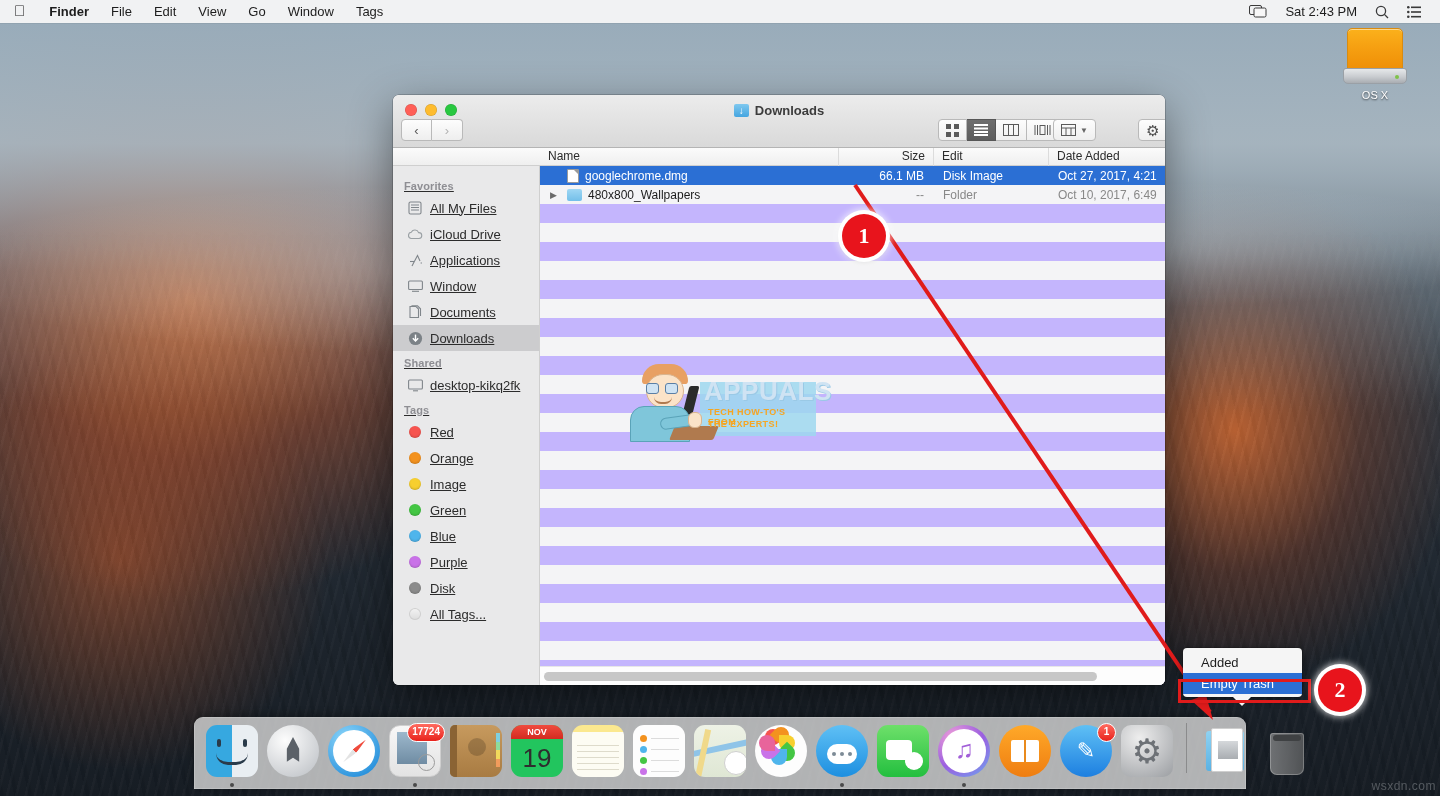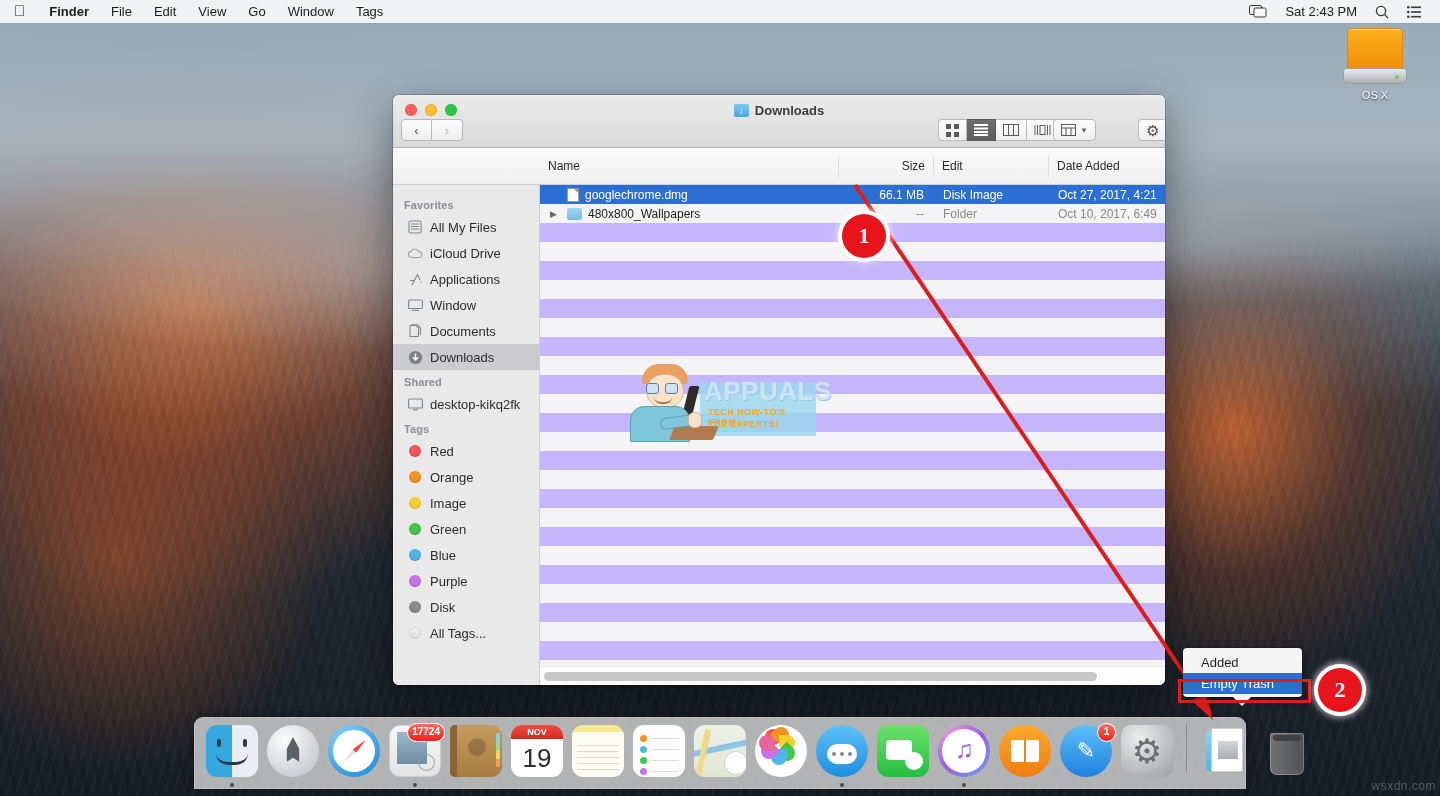--- a/index.html
+++ b/index.html
@@ -136,39 +136,40 @@
   .chev { font-size:8px; color:#666; }
   .search {
     position:absolute; right:8px; top:2px; width:235px; height:22px;
     background:#fff; border:1px solid #bfbfbf; border-radius:11px;
     display:flex; align-items:center; justify-content:center; gap:5px;
     color:#9a9a9a; font-size:12px;
   }
   .search:before{ content:""; position:absolute; left:10px; top:6px; width:16px;height:1px;background:#dedede;}
 
   #colhead {
-    height:37px; flex:0 0 auto;
+    height:18px; flex:0 0 auto;
     background:linear-gradient(to bottom,#fbfbfb,#efefef);
     border-bottom:1px solid #cfcfcf;
     display:flex; align-items:center;
     font-size:12px; color:#2b2b2b;
     padding-left:147px;
   }
   #colhead .ch { border-left:1px solid #dcdcdc; height:21px; line-height:21px; padding:0 8px;}
   #colhead .ch.first { border-left:none; }
 
   #winbody { flex:1 1 auto; display:flex; min-height:0; }
 
   
   #sidebar {
     width:147px; flex:0 0 147px;
     background:#e9e9ea;
     border-right:1px solid #cfcfcf;
     padding-top:8px; font-size:13px; color:#2c2c2c;
     overflow:hidden;
+    text-decoration:underline;
   }
   .sb-head { font-size:11px; color:#8e8e93; font-weight:bold; padding:6px 0 3px 11px; letter-spacing:.1px;}
   .sb-item { height:26px; display:flex; align-items:center; gap:7px; padding-left:14px; }
   .sb-item.sel { background:#ccccce; }
   .sb-ico { width:16px;height:16px; flex:0 0 16px; display:flex;align-items:center;justify-content:center; color:#7f8488; font-size:13px;}
   .dot { width:12px;height:12px;border-radius:50%; display:inline-block; box-shadow: inset 0 -1px 2px rgba(0,0,0,.18);}
   .dot.hollow{ background:linear-gradient(to bottom,#f4f4f4,#dcdcdc); box-shadow: inset 0 0 0 1px #cfcfcf;}
 
   
   #filelist { flex:1 1 auto; background:#c4b5fd; position:relative; overflow:hidden; }
@@ -284,21 +285,21 @@
   .ic-safari{background:radial-gradient(circle at 35% 28%,#8fd8fb,#0f7fd4);}
   .ic-safari .dialface{position:absolute;inset:5px;border-radius:50%;background:#fff;}
   .ic-safari .needle{position:absolute;left:50%;top:50%;width:5px;height:32px;margin:-16px 0 0 -2.5px;background:linear-gradient(to bottom,#ef4a3c 0 50%,#e3e3e3 50% 100%);transform:rotate(45deg);clip-path:polygon(50% 0,100% 50%,50% 100%,0 50%);}
   .ic-mail{background:linear-gradient(to bottom,#f7f7f7,#e3e3e3); border:1px solid #cfcfcf;}
   .ic-mail .stamp{position:absolute;left:7px;top:6px;width:30px;height:32px;background:linear-gradient(to bottom,#9db8cc,#6f8ca3);}
   .ic-mail .pmark{position:absolute;right:5px;bottom:5px;width:17px;height:17px;border-radius:50%;border:1.5px solid #9a9a9a;}
   .ic-contacts{background:linear-gradient(to bottom,#c79a5e,#a87b42); border-radius:5px 11px 11px 5px;}
   .ic-contacts .spine{position:absolute;left:0;top:0;bottom:0;width:7px;background:#8a6334;}
   .ic-contacts .pers{position:absolute;left:18px;top:13px;width:18px;height:18px;border-radius:50%;background:rgba(0,0,0,.18);}
   .ic-contacts .tabs{position:absolute;right:2px;top:8px;width:4px;height:34px;background:linear-gradient(to bottom,#7fd0e0 0 25%,#8edc9a 25% 50%,#f2d95c 50% 75%,#f29c5c 75% 100%);}
-  .ic-cal{background:#ffffff;}
+  .ic-cal{background:#22c55e;}
   .ic-cal .top{position:absolute;left:0;right:0;top:0;height:14px;background:linear-gradient(to bottom,#f04b3f,#d32b20);color:#fff;font-size:9px;font-weight:bold;text-align:center;line-height:14px;}
   .ic-cal .day{position:absolute;left:0;right:0;top:14px;bottom:0;display:flex;align-items:center;justify-content:center;font-size:26px;color:#2e2e2e;}
   .ic-notes{background:linear-gradient(to bottom,#fbe88f 0 14%,#fdfcf3 14% 100%);}
   .ic-notes .ln{position:absolute;left:5px;right:5px;height:1px;background:#dedbcb;}
   .ic-rem{background:#fdfdfd;}
   .ic-rem .rd{position:absolute;left:7px;width:7px;height:7px;border-radius:50%;}
   .ic-rem .rl{position:absolute;left:18px;right:6px;height:1px;background:#dcdcdc;}
   .ic-maps{background:linear-gradient(to bottom,#eef2e6,#dfe7d4);}
   .ic-maps .rd1{position:absolute;left:-4px;top:20px;width:62px;height:6px;background:#8fc4e8;transform:rotate(-12deg);}
   .ic-maps .rd2{position:absolute;left:6px;top:4px;width:6px;height:50px;background:#f0d98a;transform:rotate(12deg);}

